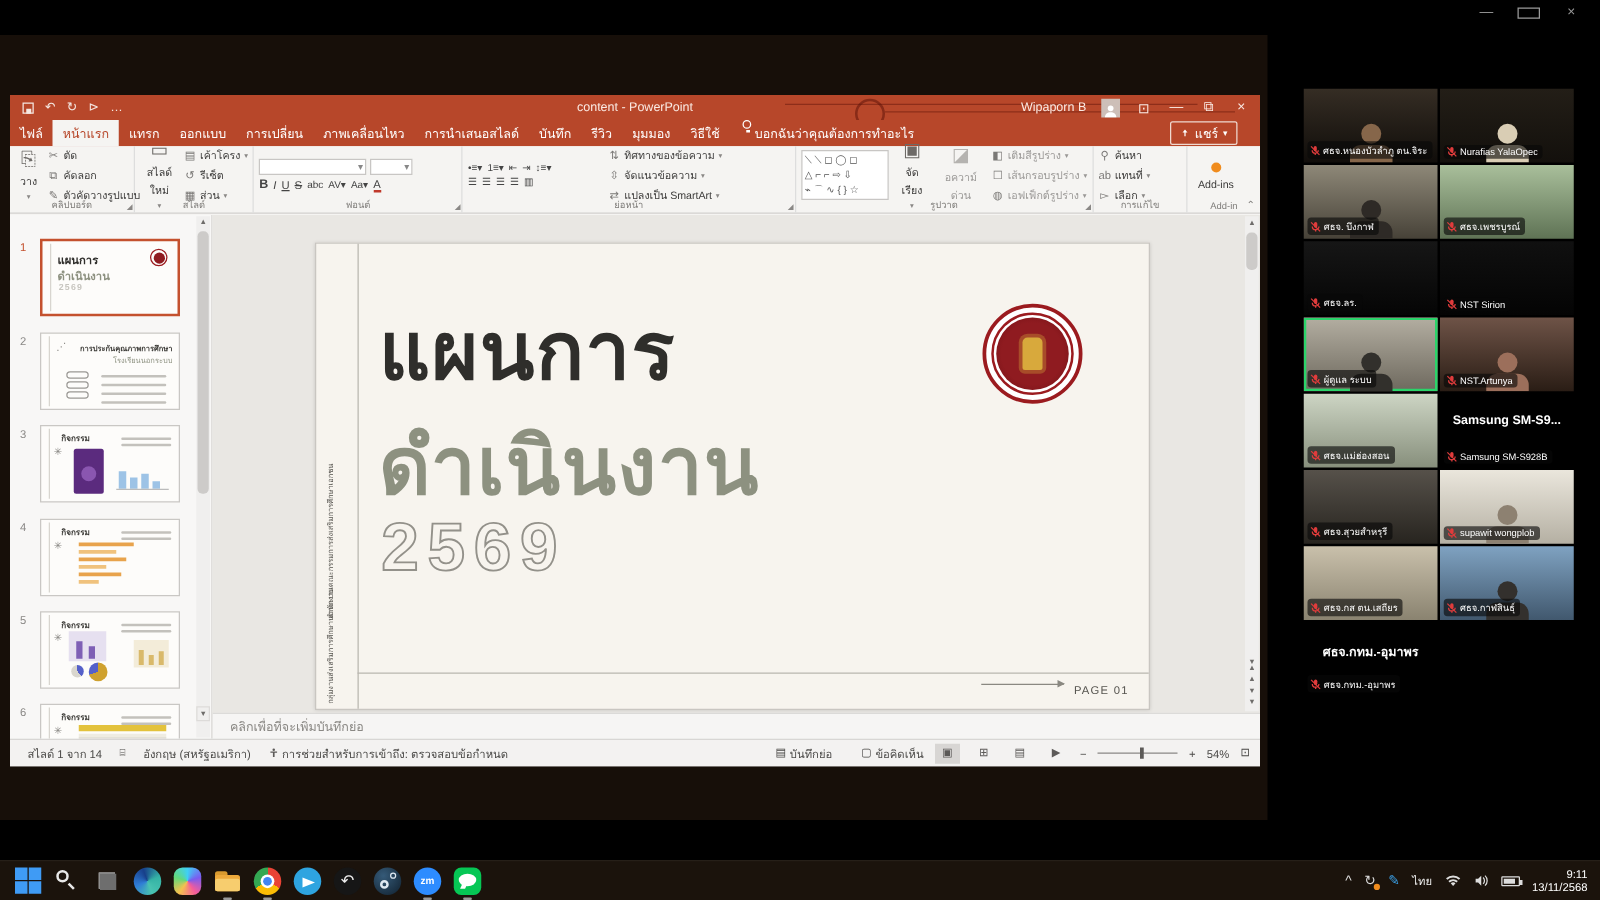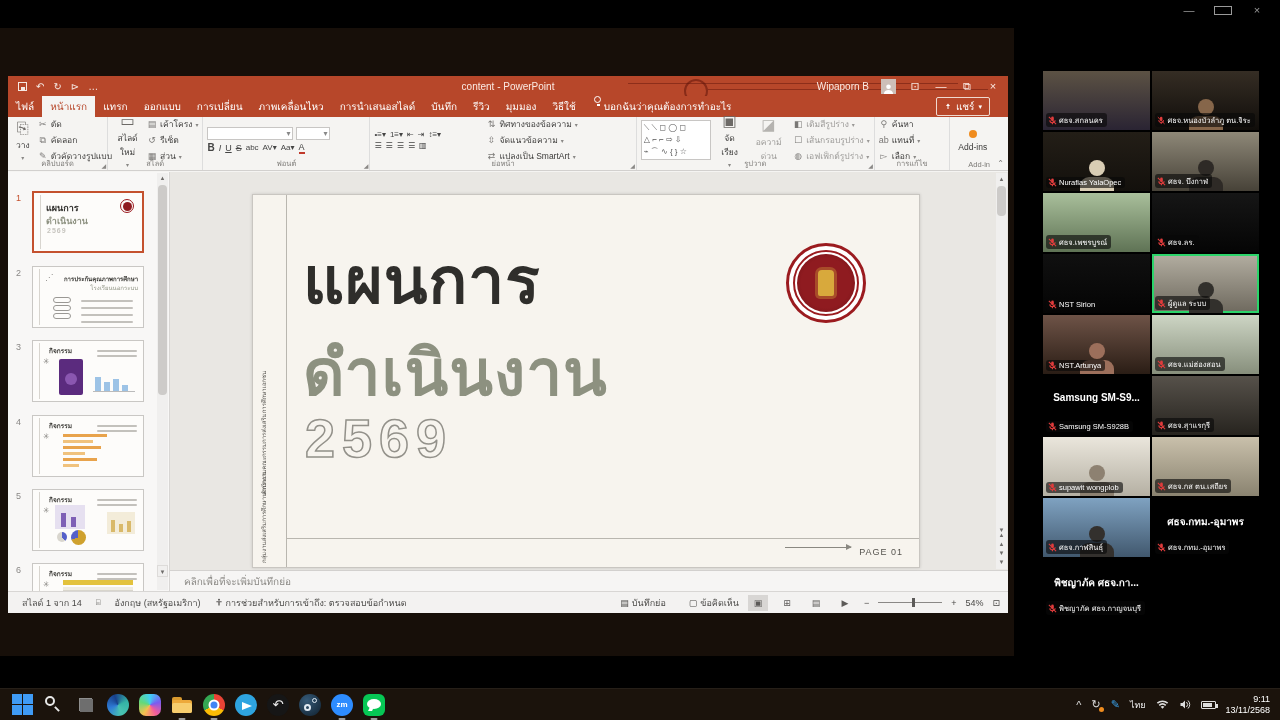--- a/index.html
+++ b/index.html
@@ -561,31 +561,20 @@
           <span class="zoom-thumb"></span>
         </span>
       <span>+</span>
       <span>54%</span>
       <span>⊡</span>
     </div>
   </div>
 </div>
 
 <div id="participants">
-    <div class="tile" style="background: linear-gradient(rgb(92, 82, 68), rgb(42, 36, 51));">
-      <div class="pill">
-        <svg width="9" height="9" viewBox="0 0 12 12">
-          <rect x="4.2" y="0.8" width="3.6" height="6" rx="1.8" fill="#e03c3c"></rect>
-          <path d="M2.5 5.5a3.5 3.5 0 0 0 7 0" fill="none" stroke="#e03c3c" stroke-width="1.4"></path>
-          <line x1="6" y1="8.8" x2="6" y2="11" stroke="#e03c3c" stroke-width="1.4"></line>
-          <line x1="1.2" y1="1.2" x2="10.8" y2="10.8" stroke="#e03c3c" stroke-width="1.4"></line>
-        </svg>
-        <span>ศธจ.สกลนคร</span>
-      </div>
-    </div>
     <div class="tile" style="background: linear-gradient(rgb(53, 45, 36), rgb(16, 13, 10));">
       <div class="phead" style="background:#86664a;"></div>
       <div class="pbody" style="background:#86664a;"></div>
       <div class="pill">
         <svg width="9" height="9" viewBox="0 0 12 12">
           <rect x="4.2" y="0.8" width="3.6" height="6" rx="1.8" fill="#e03c3c"></rect>
           <path d="M2.5 5.5a3.5 3.5 0 0 0 7 0" fill="none" stroke="#e03c3c" stroke-width="1.4"></path>
           <line x1="6" y1="8.8" x2="6" y2="11" stroke="#e03c3c" stroke-width="1.4"></line>
           <line x1="1.2" y1="1.2" x2="10.8" y2="10.8" stroke="#e03c3c" stroke-width="1.4"></line>
         </svg>
@@ -701,21 +690,21 @@
       </div>
     </div>
     <div class="tile" style="background: linear-gradient(rgb(86, 81, 74), rgb(39, 36, 31));">
       <div class="pill">
         <svg width="9" height="9" viewBox="0 0 12 12">
           <rect x="4.2" y="0.8" width="3.6" height="6" rx="1.8" fill="#e03c3c"></rect>
           <path d="M2.5 5.5a3.5 3.5 0 0 0 7 0" fill="none" stroke="#e03c3c" stroke-width="1.4"></path>
           <line x1="6" y1="8.8" x2="6" y2="11" stroke="#e03c3c" stroke-width="1.4"></line>
           <line x1="1.2" y1="1.2" x2="10.8" y2="10.8" stroke="#e03c3c" stroke-width="1.4"></line>
         </svg>
-        <span>ศธจ.สุาแรกุรี</span>
+        <span>ศธจ.สุวยสำหรุรี</span>
       </div>
     </div>
     <div class="tile" style="background: linear-gradient(rgb(234, 230, 220), rgb(181, 176, 163));">
       <div class="phead" style="background:#8d8171;"></div>
       <div class="pbody" style="background:#8d8171;"></div>
       <div class="pill">
         <svg width="9" height="9" viewBox="0 0 12 12">
           <rect x="4.2" y="0.8" width="3.6" height="6" rx="1.8" fill="#e03c3c"></rect>
           <path d="M2.5 5.5a3.5 3.5 0 0 0 7 0" fill="none" stroke="#e03c3c" stroke-width="1.4"></path>
           <line x1="6" y1="8.8" x2="6" y2="11" stroke="#e03c3c" stroke-width="1.4"></line>
@@ -751,32 +740,20 @@
     <div class="tile" style="background: linear-gradient(rgb(0, 0, 0), rgb(0, 0, 0));">
       <div class="center-name">ศธจ.กทม.-อุมาพร</div>
       <div class="pill">
         <svg width="9" height="9" viewBox="0 0 12 12">
           <rect x="4.2" y="0.8" width="3.6" height="6" rx="1.8" fill="#e03c3c"></rect>
           <path d="M2.5 5.5a3.5 3.5 0 0 0 7 0" fill="none" stroke="#e03c3c" stroke-width="1.4"></path>
           <line x1="6" y1="8.8" x2="6" y2="11" stroke="#e03c3c" stroke-width="1.4"></line>
           <line x1="1.2" y1="1.2" x2="10.8" y2="10.8" stroke="#e03c3c" stroke-width="1.4"></line>
         </svg>
         <span>ศธจ.กทม.-อุมาพร</span>
-      </div>
-    </div>
-    <div class="tile" style="background: linear-gradient(rgb(0, 0, 0), rgb(0, 0, 0));">
-      <div class="center-name">พิชญาภัค ศธจ.กา...</div>
-      <div class="pill">
-        <svg width="9" height="9" viewBox="0 0 12 12">
-          <rect x="4.2" y="0.8" width="3.6" height="6" rx="1.8" fill="#e03c3c"></rect>
-          <path d="M2.5 5.5a3.5 3.5 0 0 0 7 0" fill="none" stroke="#e03c3c" stroke-width="1.4"></path>
-          <line x1="6" y1="8.8" x2="6" y2="11" stroke="#e03c3c" stroke-width="1.4"></line>
-          <line x1="1.2" y1="1.2" x2="10.8" y2="10.8" stroke="#e03c3c" stroke-width="1.4"></line>
-        </svg>
-        <span>พิชญาภัค ศธจ.กาญจนบุรี</span>
       </div>
     </div>
   </div>
 
 <div id="taskbar">
   <div id="task-icons">
       <div class="ti">
         <div class="ti-start">
           <div></div>
           <div></div>

